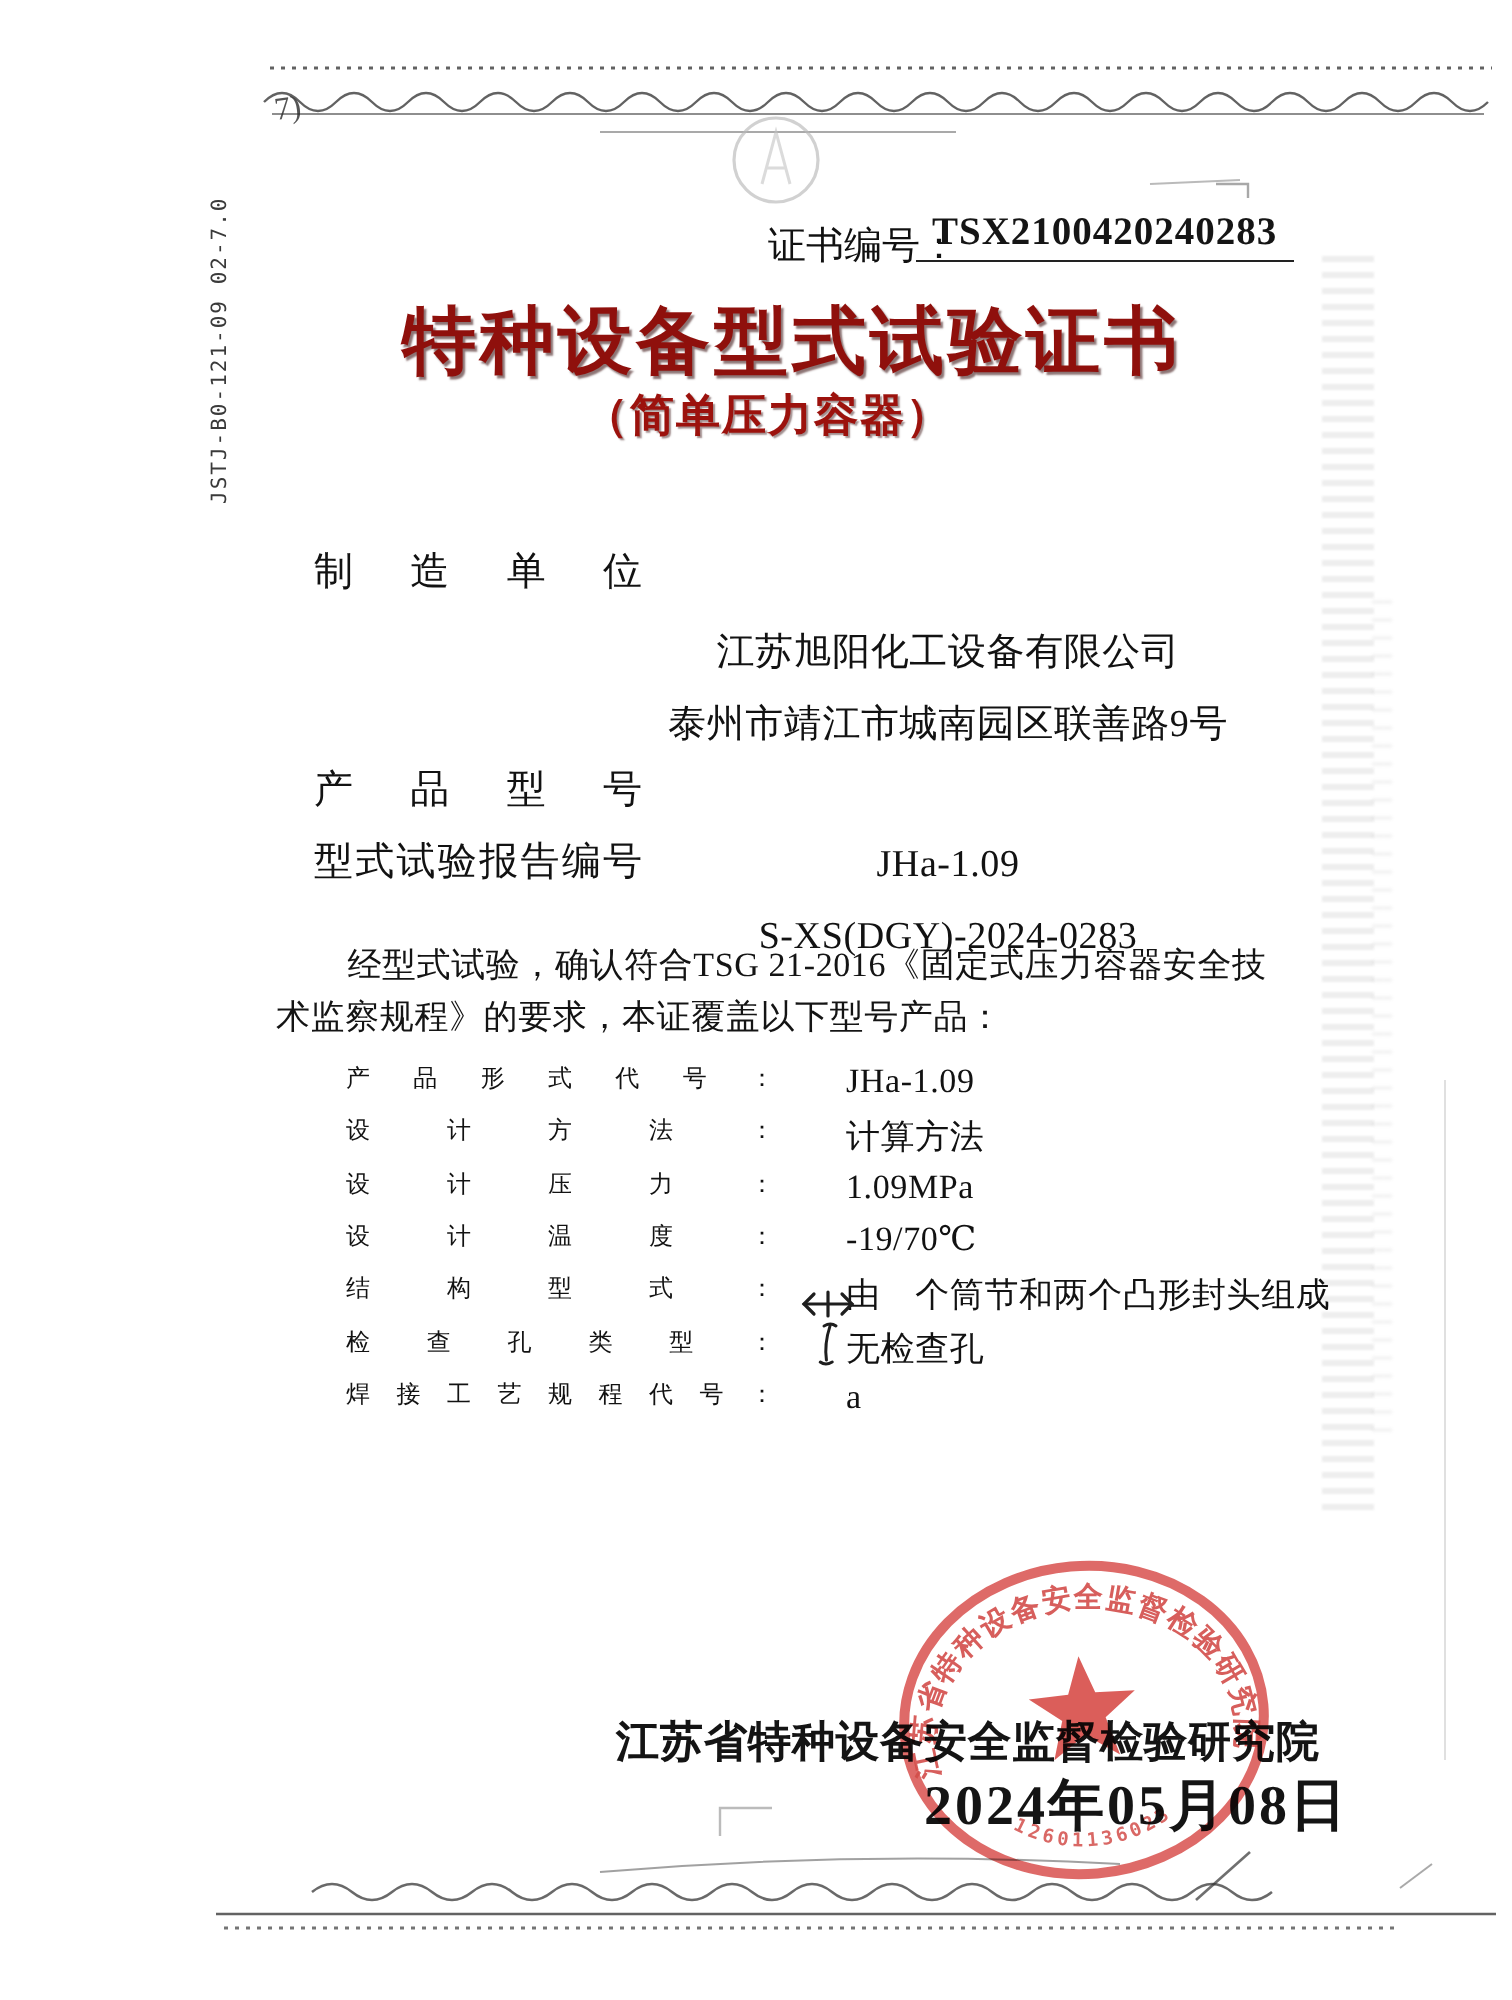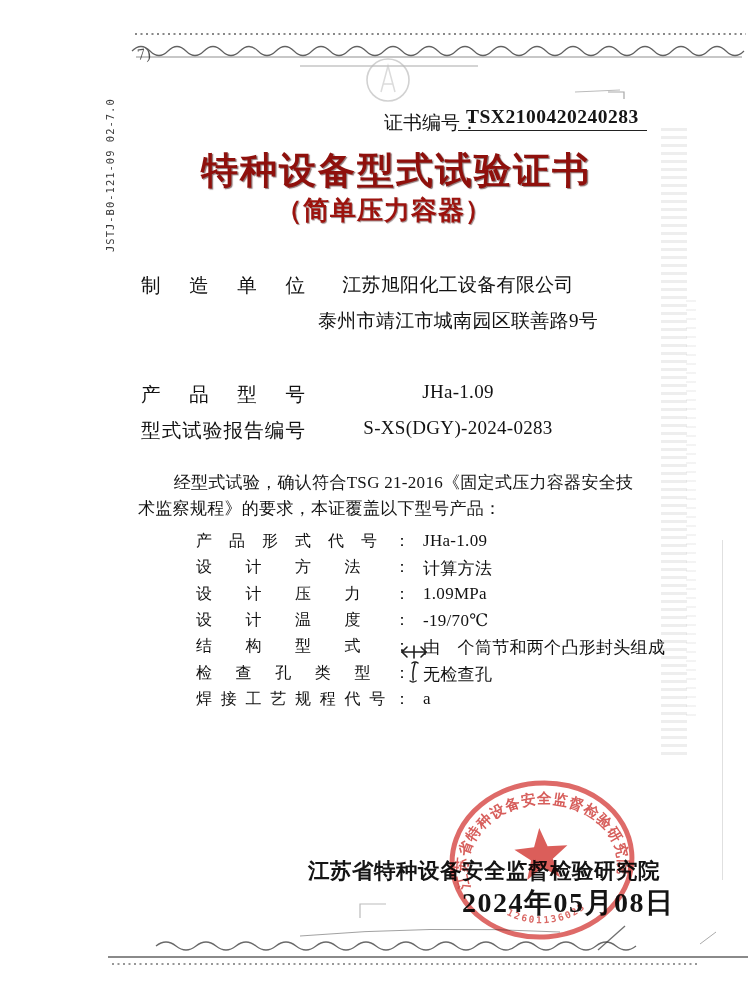--- a/index.html
+++ b/index.html
@@ -24,36 +24,36 @@
   .cert-label{position:absolute;left:384px;top:110px;font-size:19px;color:#111;}
   .cert-value{position:absolute;left:458px;top:106px;min-width:168px;text-align:center;
     font-size:19.5px;font-weight:bold;letter-spacing:.5px;color:#151515;
     border-bottom:1.6px solid #222;padding:0 8px 2px 8px;}
 
   
   .doc-title{position:absolute;left:26px;top:146px;width:740px;text-align:center;
     font-size:37px;font-weight:bold;letter-spacing:2px;color:#8f100c;
     text-shadow:1.3px 1.3px 1px rgba(45,2,2,.55);}
   .doc-subtitle{position:absolute;left:14px;top:193px;width:740px;text-align:center;
-    font-size:26px;font-weight:bold;letter-spacing:1px;color:#9c120d;
+    font-size:22px;font-weight:bold;letter-spacing:1px;color:#9c120d;
     text-shadow:1px 1px .8px rgba(45,2,2,.45);}
 
   
-  .field-row{position:absolute;left:0;width:632px;height:28px;}
+  .field-row{position:absolute;left:16px;width:632px;height:28px;}
   .f-label{position:absolute;left:141px;width:164px;font-size:19.5px;color:#121212;
     text-align:justify;text-align-last:justify;}
-  .f-value{position:absolute;left:290px;width:336px;text-align:center;font-size:19px;color:#121212;letter-spacing:.3px;}
+  .f-value{position:absolute;left:290px;width:336px;text-align:center;font-size:19px;color:#121212;letter-spacing:.3px;margin-top:41px;}
 
   
   .statement{position:absolute;left:138px;top:470px;width:502px;font-size:17px;line-height:25.5px;
     color:#141414;text-indent:2.1em;letter-spacing:.3px;}
 
   
   .spec-row{position:absolute;left:0;width:756px;height:24px;}
-  .s-label{position:absolute;left:196px;width:214px;font-size:16px;color:#121212;
+  .s-label{position:absolute;left:173px;width:214px;font-size:12px;color:#121212;
     text-align:justify;text-align-last:justify;}
   .s-value{position:absolute;left:423px;font-size:17px;color:#121212;letter-spacing:.3px;white-space:nowrap;}
 
   
   .issuer-name{position:absolute;left:308px;top:856px;font-size:21.5px;font-weight:bold;color:#141414;letter-spacing:.5px;}
   .issuer-date{position:absolute;left:462px;top:884px;font-size:28px;font-weight:bold;color:#141414;letter-spacing:1.5px;}
 
   
   .stamp{position:absolute;left:444px;top:776px;width:196px;height:172px;
     mix-blend-mode:multiply;opacity:.93;pointer-events:none;}

